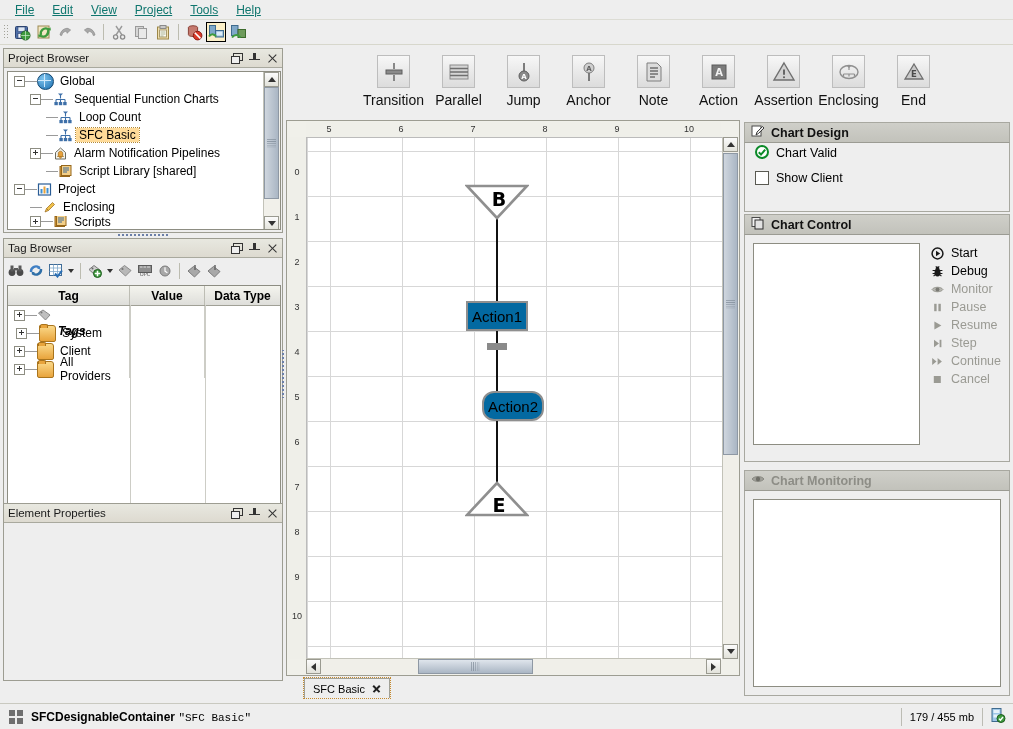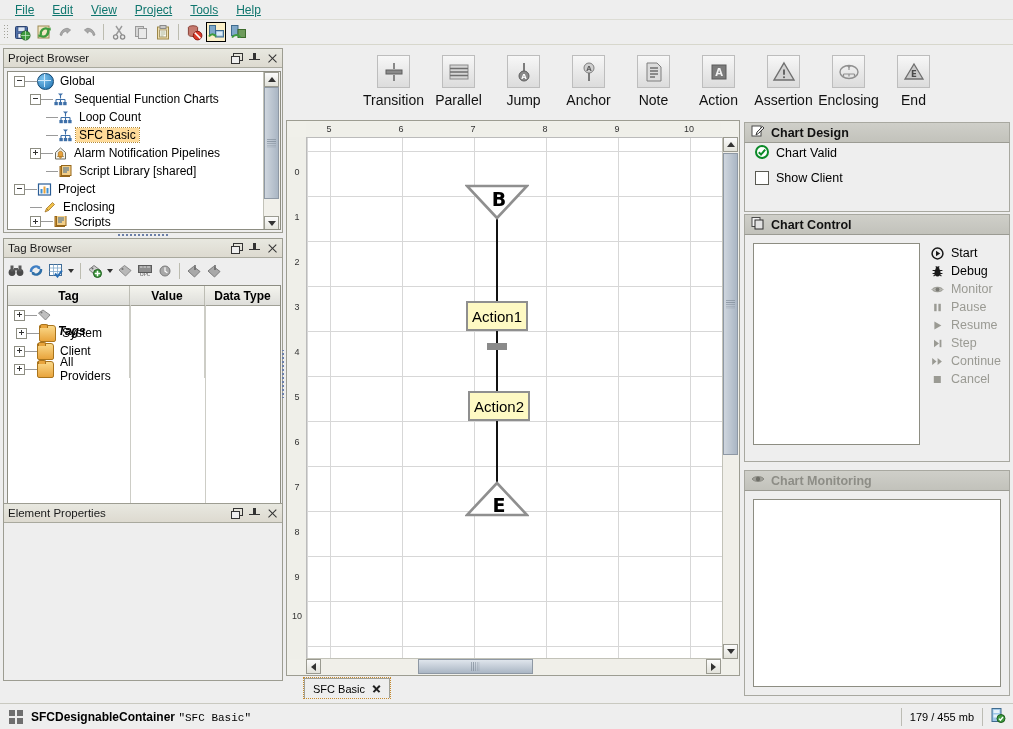--- a/index.html
+++ b/index.html
@@ -115,21 +115,21 @@
   .ruler-h { position:absolute; left:19px; top:1px; width:415px; height:15px;
              background:#efefe9; border-bottom:1px solid #b5b5ab; overflow:hidden;}
   .ruler-v { position:absolute; left:1px; top:16px; width:18px; height:522px;
              background:#efefe9; border-right:1px solid #b5b5ab; overflow:hidden;}
   .rtick { position:absolute; font-size:9px; color:#333; text-align:center; }
   .canvas { position:absolute; left:19px; top:16px; width:415px; height:522px;
             background:#fff; overflow:hidden; border-left:1px solid #bbb; border-top:1px solid #bbb;}
   .gridline { position:absolute; background:#d7d7d7; }
 
   .sfc-node { position:absolute; }
-  .sfc-box { background:#fef9c3; border:2px solid #8f8f8f; box-sizing:border-box;
+  .sfc-box { background:#0369a1; border:2px solid #8f8f8f; box-sizing:border-box;
              display:flex;align-items:center;justify-content:center;
              font-size:15px; color:#000; }
   .sfc-link { position:absolute; width:2px; background:#111; }
   .sfc-trans { position:absolute; background:#8a8a8a; }
 
   
   .sb-v { position:absolute; right:1px; top:16px; width:15px; height:522px; background:#f0efe9;
           border-left:1px solid #c2c2b8; }
   .sb-h { position:absolute; left:19px; bottom:1px; width:415px; height:15px; background:#f0efe9;
           border-top:1px solid #c2c2b8; }
@@ -736,21 +736,21 @@
           <text x="34" y="22" font-size="19" font-weight="bold" fill="#000" text-anchor="middle" font-family="DejaVu Sans">B</text>
         </svg>
       </div>
 
       <div class="sfc-box sfc-node" style="left:159px; top:163px; width:62px; height:30px;">
         <span>Action1</span>
       </div>
 
       <div class="sfc-trans sfc-node" style="left:180px; top:205px; width:20px; height:7px;"></div>
 
-      <div class="sfc-box sfc-node" style="left:161px; top:253px; width:62px; height:30px;">
+      <div class="sfc-box sfc-node" style="left:175px; top:253px; width:62px; height:30px;border-radius:12px;">
         <span>Action2</span>
       </div>
 
       <div class="sfc-node" style="left:158px; top:343px; width:64px; height:36px;">
         <svg width="64" height="36" viewBox="0 0 64 36">
           <path d="M32 2L62 34H2z" fill="#fff" stroke="#8f8f8f" stroke-width="2.6"></path>
           <text x="34" y="31" font-size="19" font-weight="bold" fill="#000" text-anchor="middle" font-family="DejaVu Sans">E</text>
         </svg>
       </div>
     </div>

